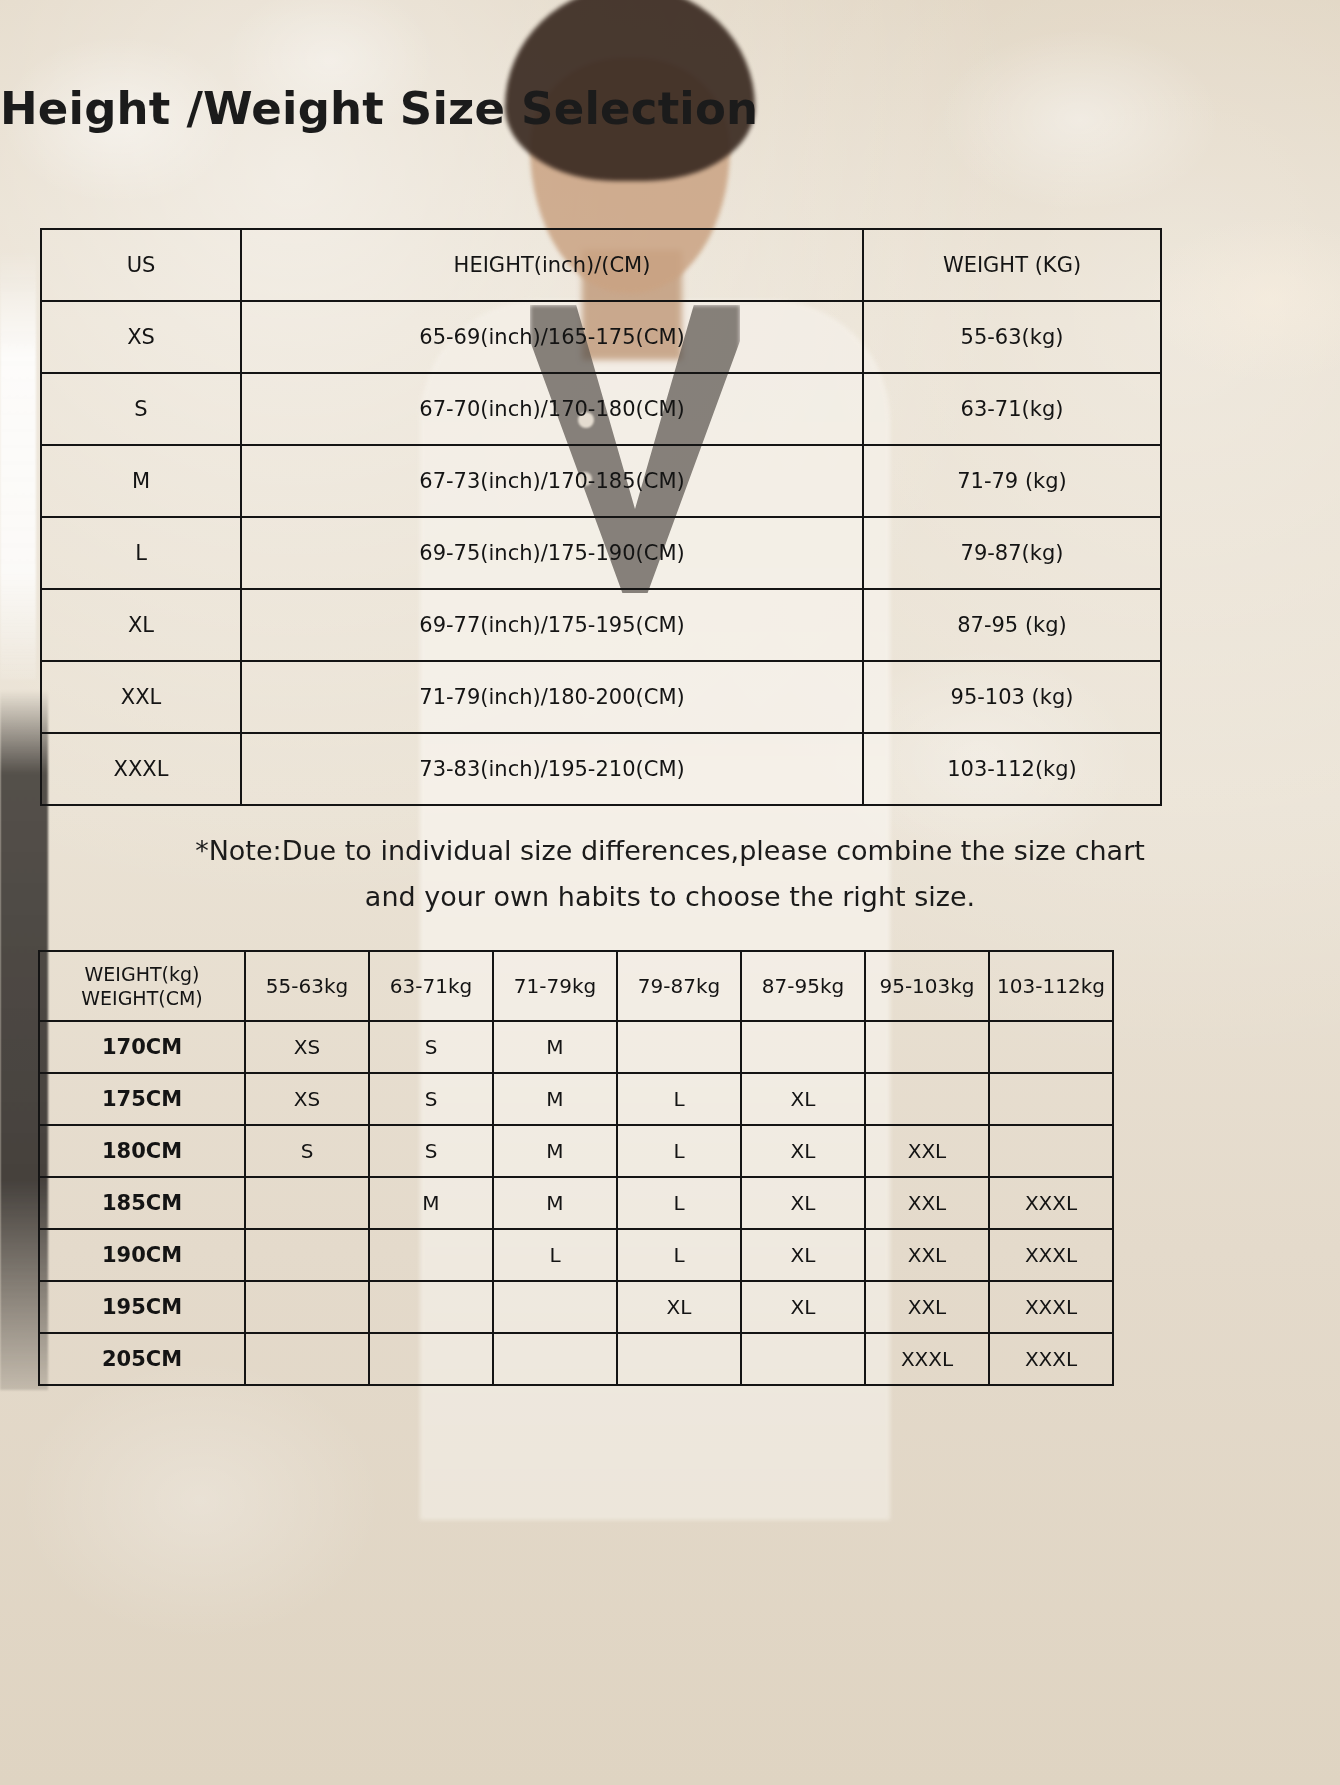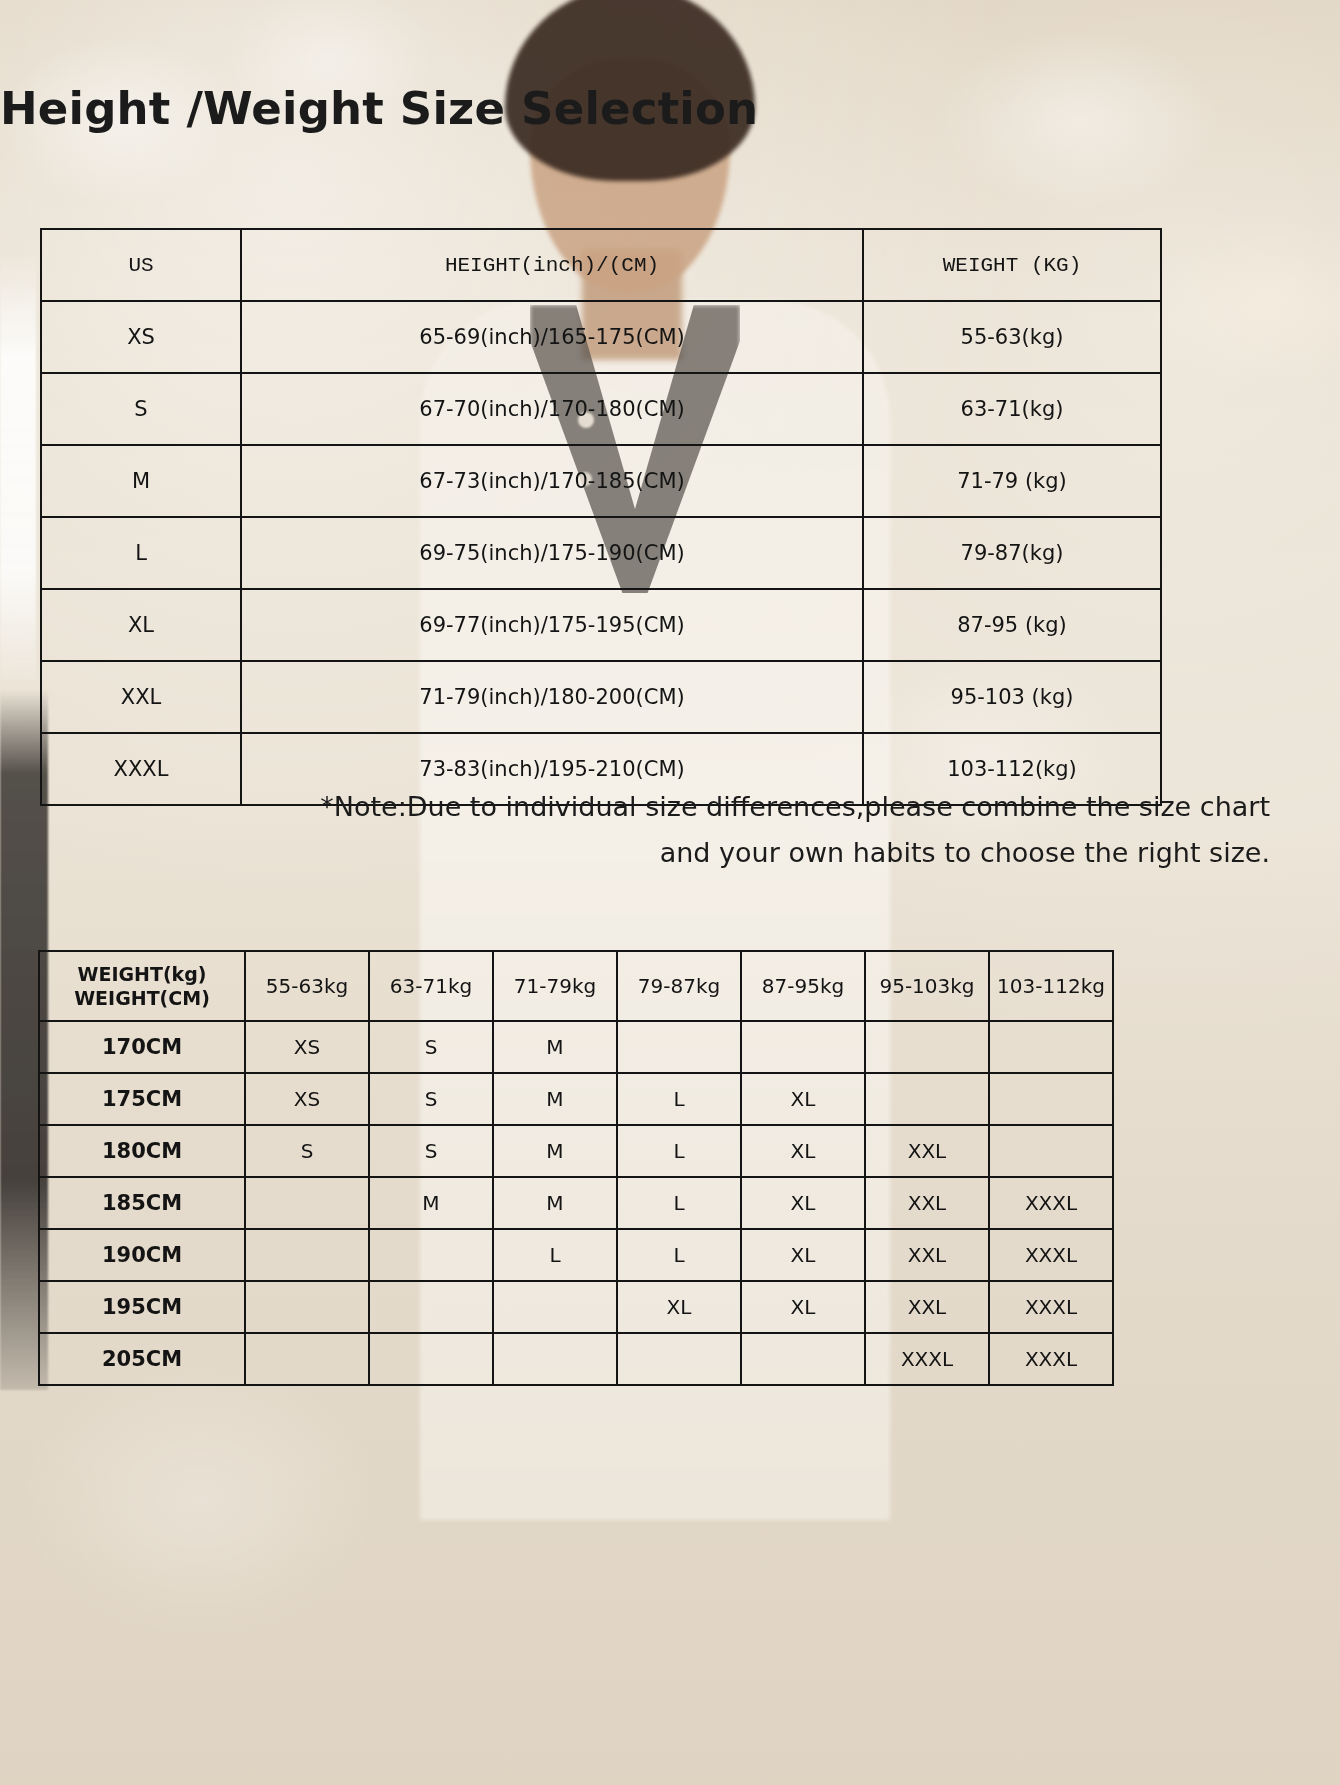--- a/index.html
+++ b/index.html
@@ -171,31 +171,30 @@
   .table1 td {
     border: 2px solid #141414;
     height: 68px;
     text-align: center;
     vertical-align: middle;
     font-size: 21px;
     color: #141414;
   }
   .table1 tr:first-child td {
     font-size: 21px;
-    font-family: Liberation Mono, monospace;
   }
   .c-us { width: 196px; }
   .c-h  { width: 618px; }
   .c-w  { width: 294px; }
   .note {
     position: absolute;
     left: 70px;
-    top: 784px;
+    top: 828px;
     width: 1200px;
-    text-align: right;
+    text-align: center;
     font-size: 27px;
     line-height: 46px;
     color: #1b1b1b;
   }
   
   .table2 {
     position: absolute;
     left: 38px;
     top: 950px;
     width: 1076px;
@@ -207,21 +206,21 @@
     height: 48px;
     text-align: center;
     vertical-align: middle;
     font-size: 20px;
     color: #141414;
     font-weight: normal;
   }
   .table2 .corner {
     width: 196px;
     font-size: 19px;
-    font-weight: bold;
+    font-weight: normal;
     line-height: 24px;
     padding: 10px 4px;
   }
   .table2 .hdr {
     font-size: 20px;
     font-weight: normal;
     margin-top: 16px;
   }
   .table2 .rowhdr {
     font-size: 21px;

